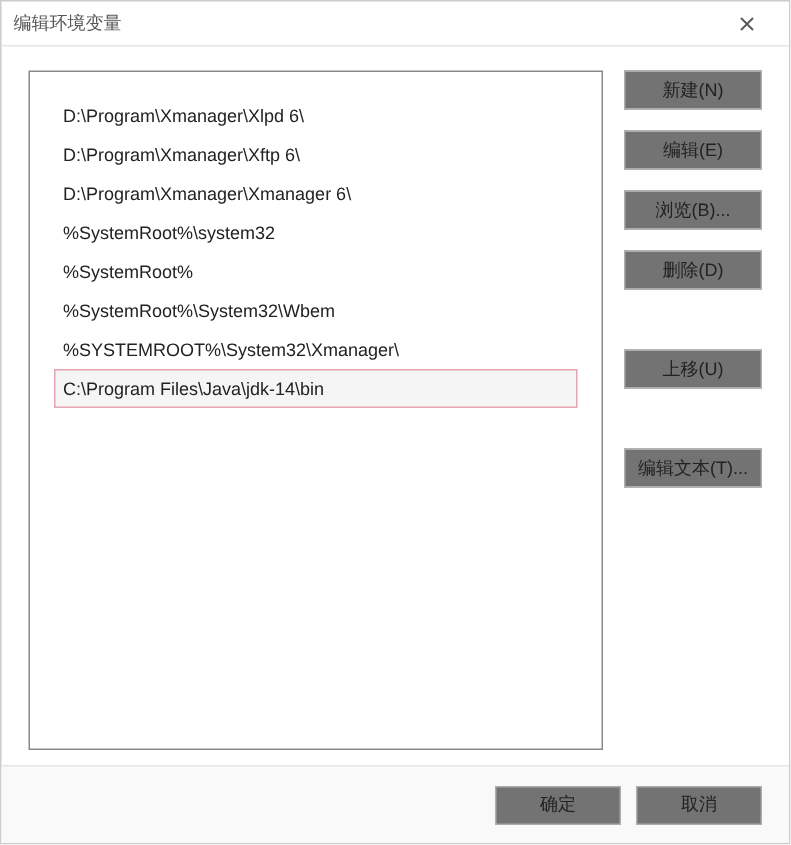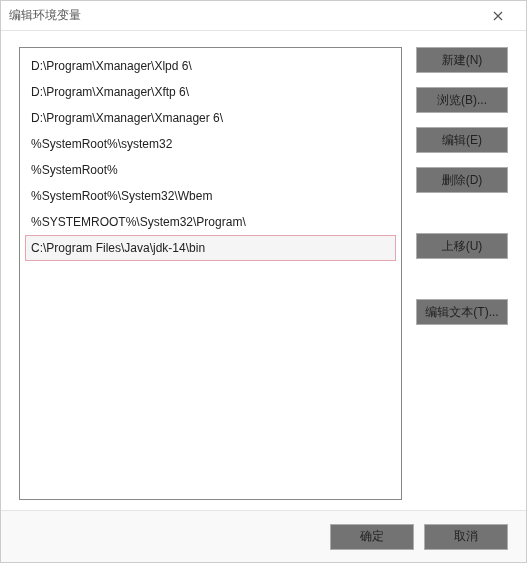--- a/index.html
+++ b/index.html
@@ -46,21 +46,21 @@
 }
 .listwrap {
   flex: 1;
   border: 1px solid #888;
   background: #fff;
   overflow: hidden;
 }
 .list {
   list-style: none;
   padding: 0;
-  margin: 5px;
+  margin: 16px;
 }
 .list li {
   padding: 4px 6px 4px 6px;
   font-size: 12px;
   color: #222;
   line-height: 1.5;
   white-space: nowrap;
   overflow: hidden;
   text-overflow: ellipsis;
 }
@@ -114,28 +114,28 @@
 
   <div class="content">
     <div class="listwrap">
       <ul class="list" id="path-list">
           <li>D:\Program\Xmanager\Xlpd 6\</li>
           <li>D:\Program\Xmanager\Xftp 6\</li>
           <li>D:\Program\Xmanager\Xmanager 6\</li>
           <li>%SystemRoot%\system32</li>
           <li>%SystemRoot%</li>
           <li>%SystemRoot%\System32\Wbem</li>
-          <li>%SYSTEMROOT%\System32\Program\</li>
+          <li>%SYSTEMROOT%\System32\Xmanager\</li>
           <li class="selected">C:\Program Files\Java\jdk-14\bin</li>
         </ul>
     </div>
     <div class="sidebtns">
       <button class="btn">新建(N)</button>
+      <button class="btn">编辑(E)</button>
       <button class="btn">浏览(B)...</button>
-      <button class="btn">编辑(E)</button>
       <button class="btn">删除(D)</button>
       <div class="gap-small"></div>
       <button class="btn">上移(U)</button>
       <div class="gap-small"></div>
       <button class="btn">编辑文本(T)...</button>
     </div>
   </div>
 
   <div class="footer">
     <button class="btn">确定</button>

